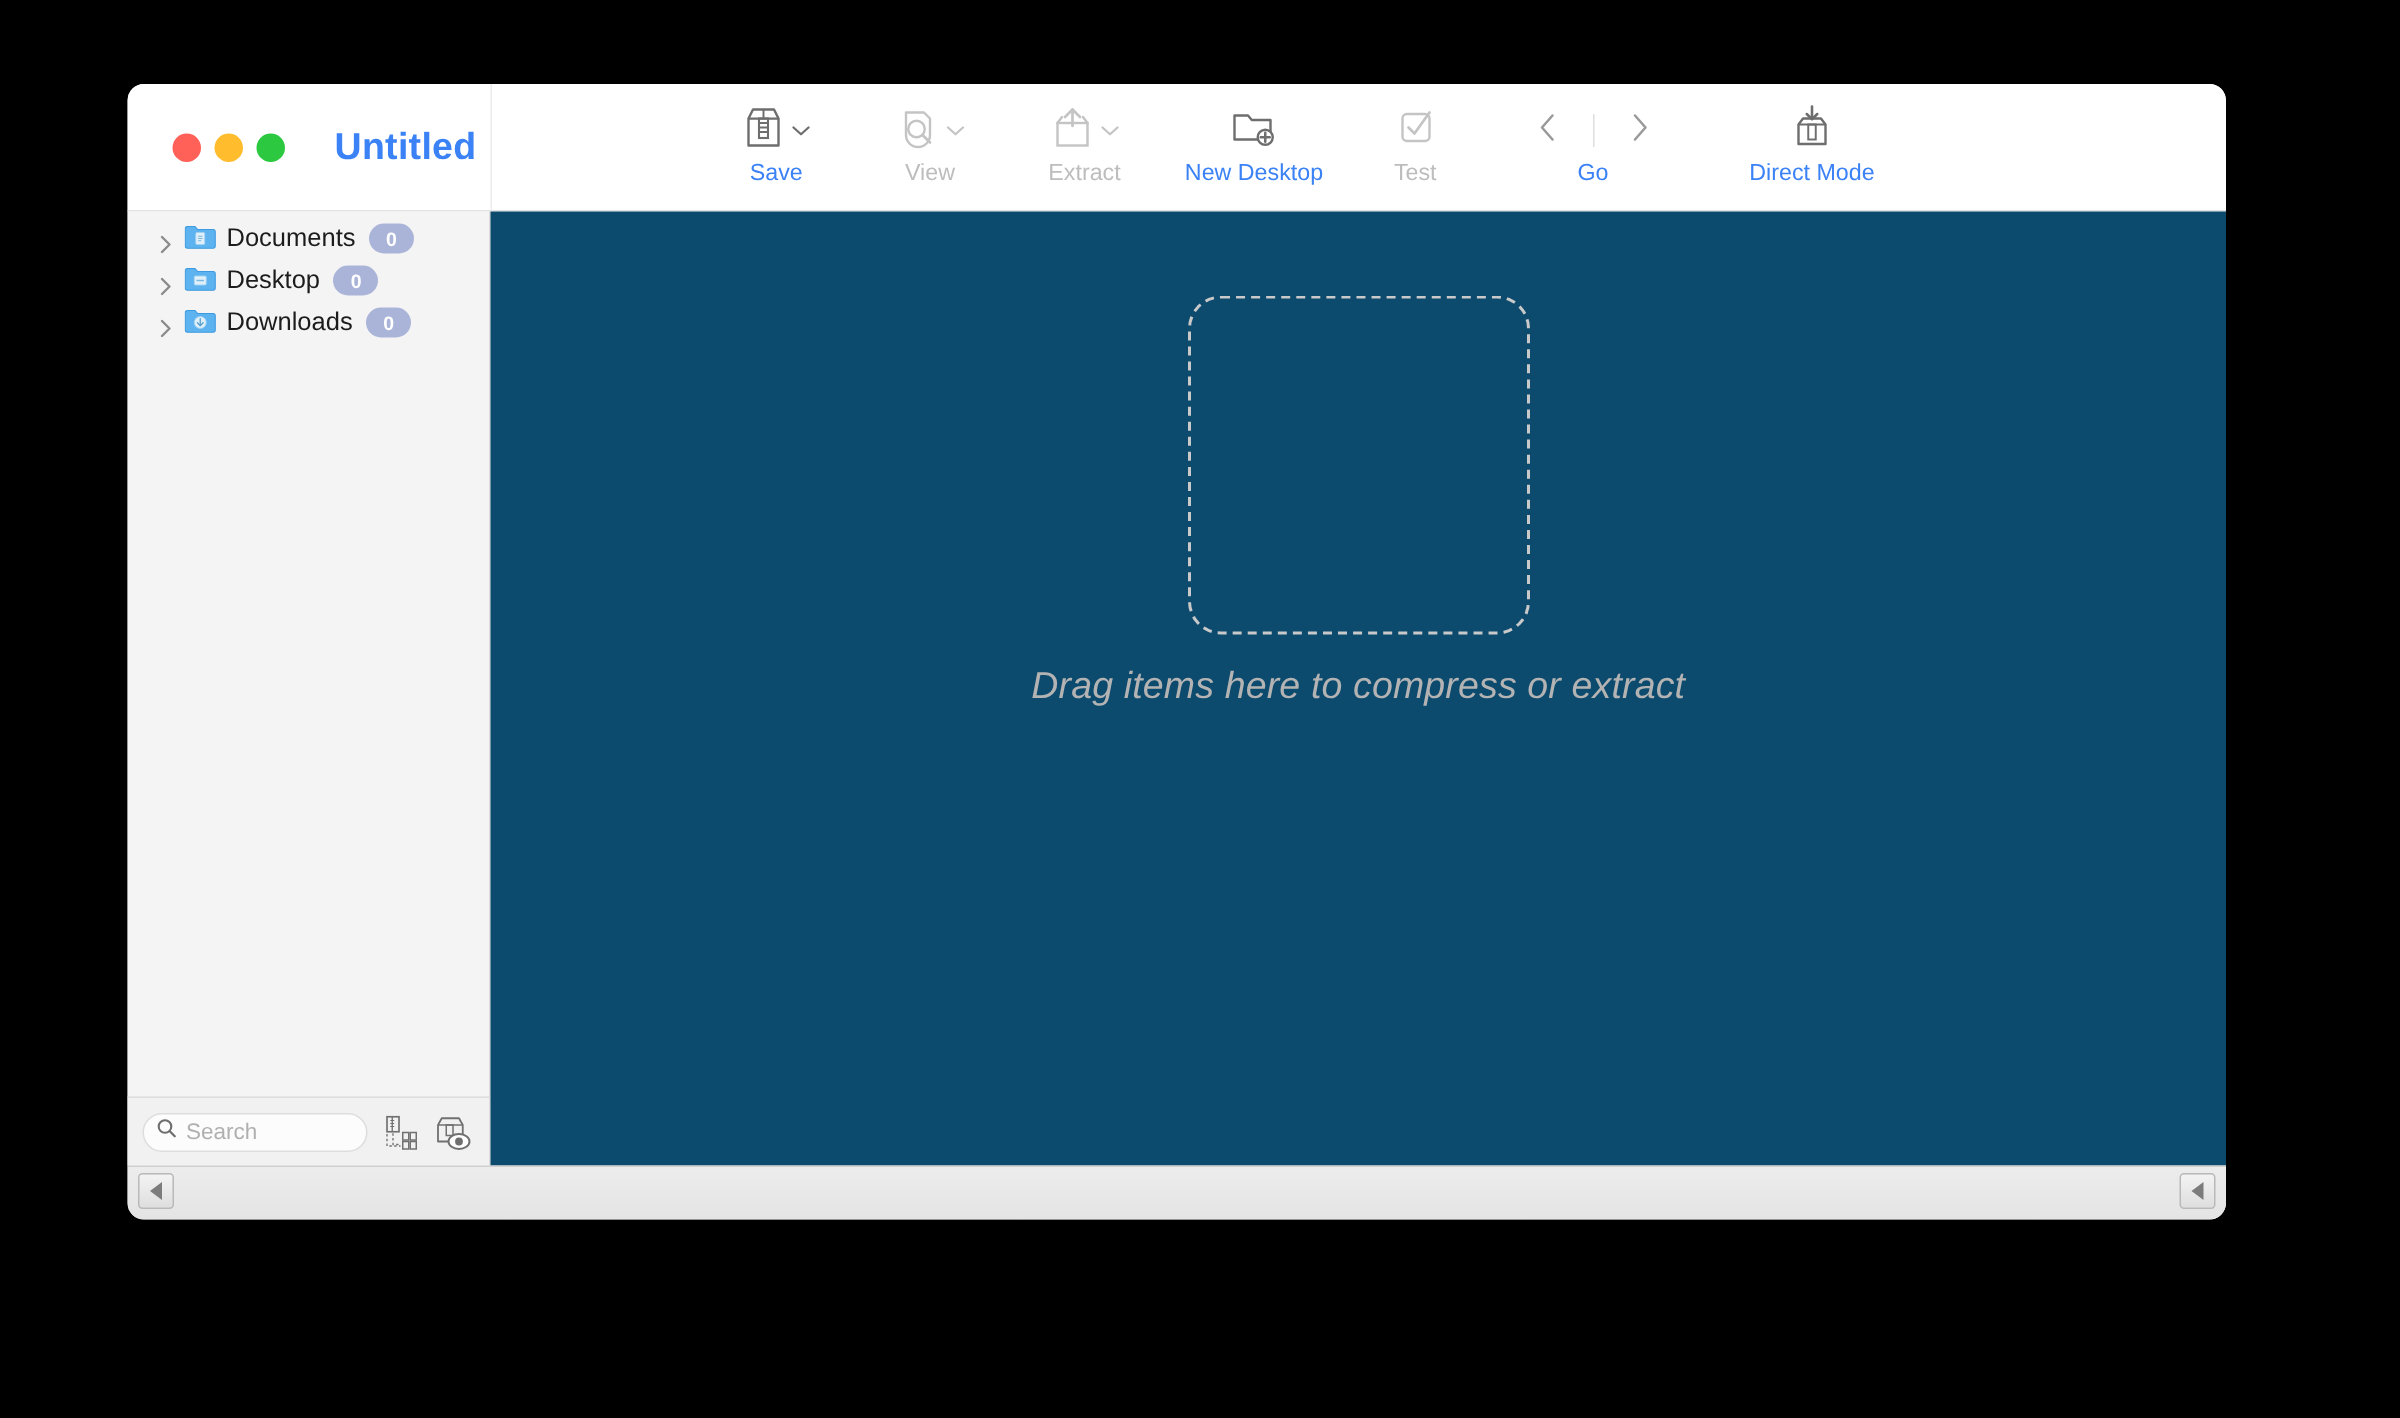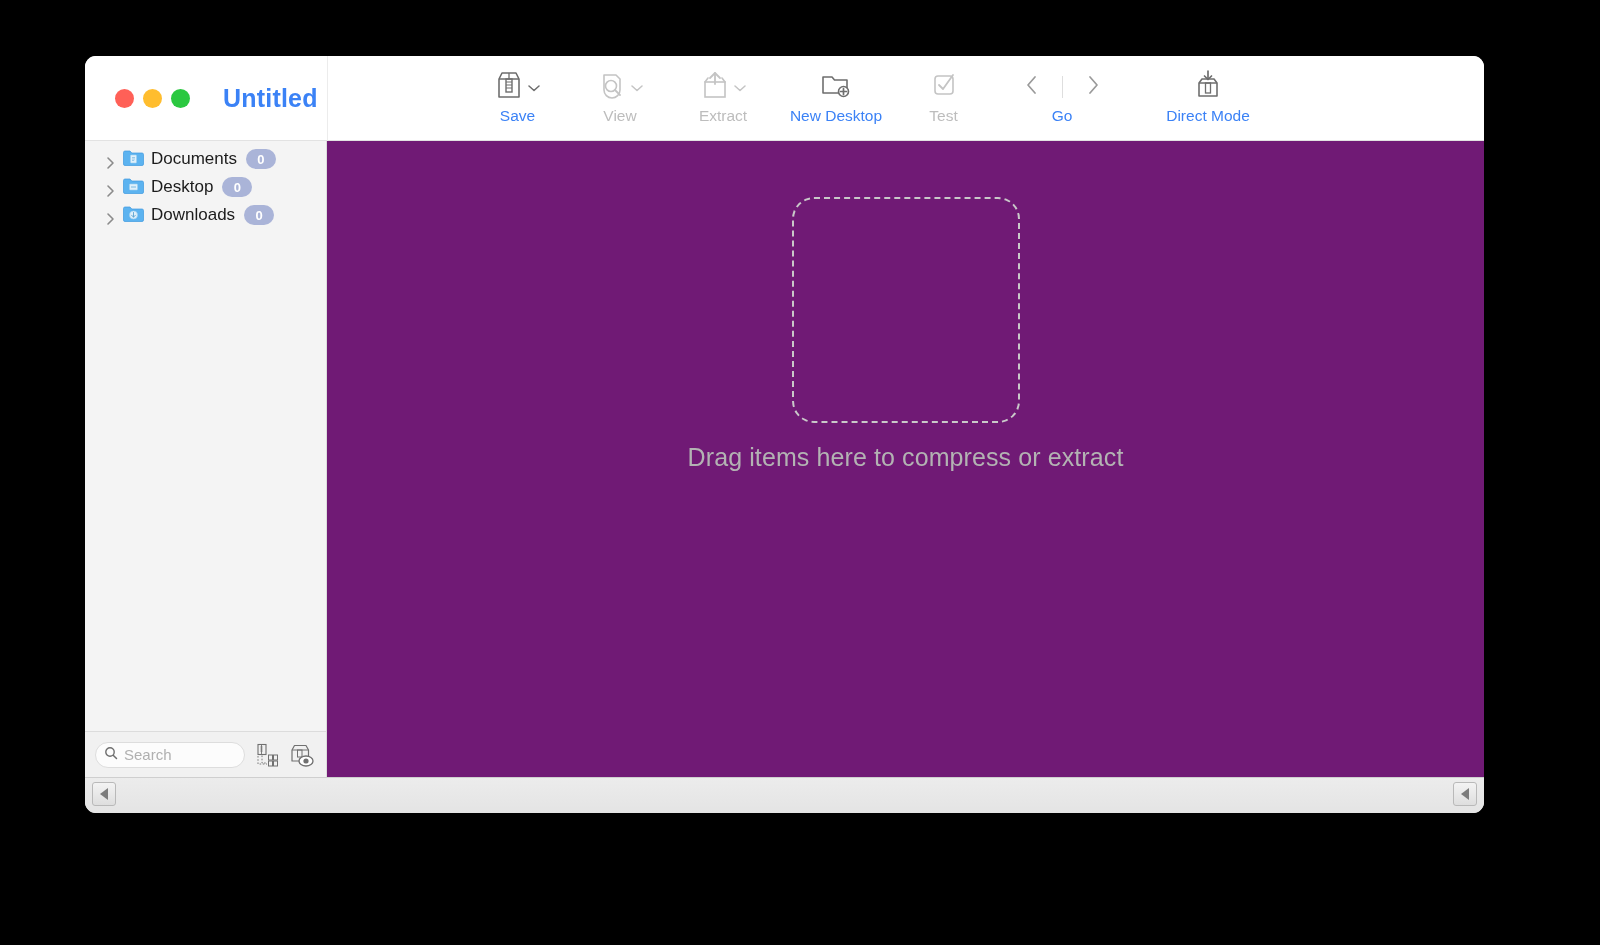--- a/index.html
+++ b/index.html
@@ -196,26 +196,27 @@
     width: 27px; height: 30px;
     display: flex;
     align-items: center;
     justify-content: center;
     cursor: default;
   }
 
   
   #content {
     flex: 1 1 auto;
-    background: #701a75;
+    background: #0c4a6e;
     position: relative;
     display: flex;
     flex-direction: column;
     align-items: center;
     justify-content: flex-start;
+    font-style: italic;
   }
   #dropzone {
     position: absolute;
     left: 465px; top: 56px;
     width: 228px; height: 226px;
     border: 2px dashed #c9c9c9;
     border-radius: 22px;
   }
   #drop-text {
     position: absolute;

